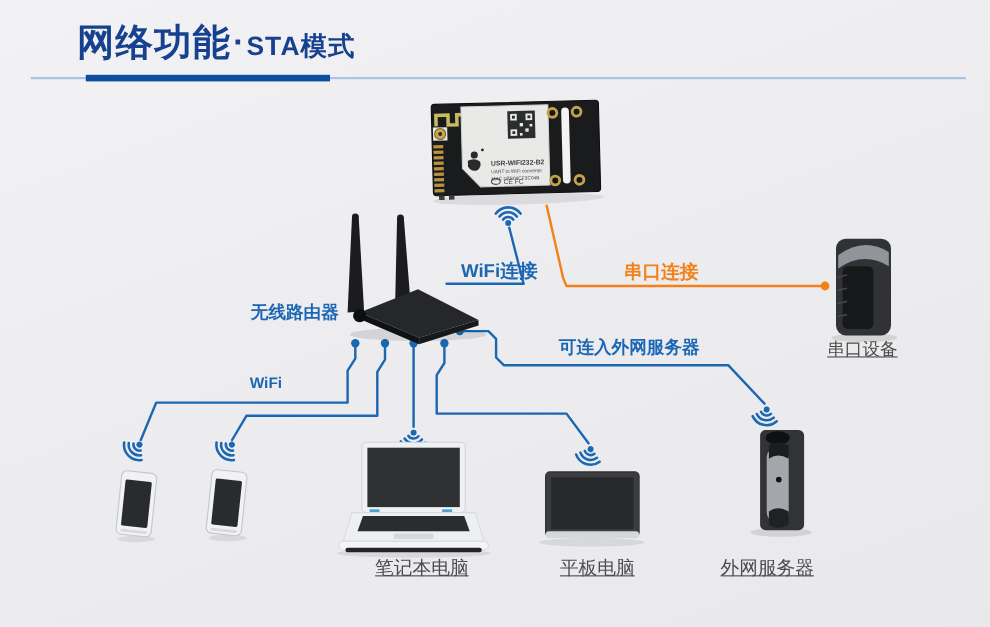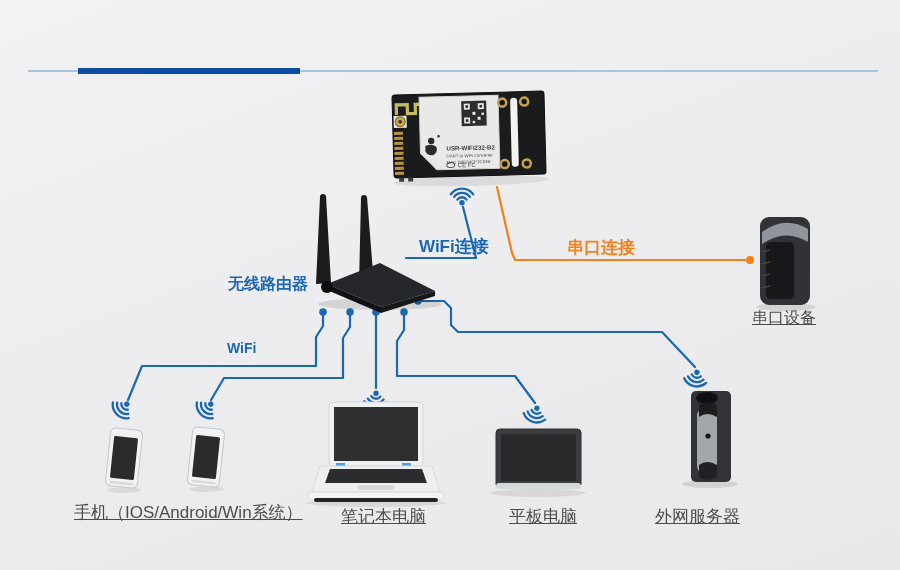--- a/index.html
+++ b/index.html
@@ -29,20 +29,23 @@
   .dot{fill:var(--accent-blue);}
   .dot-orange{fill:var(--accent-orange);}
   .wifi-arc{fill:none;stroke:var(--accent-blue);stroke-width:2.3;stroke-linecap:round;}
   .wifi-dot{fill:var(--accent-blue);}
 </style>
 </head>
 <body>
 
 <div class="stage">
 
+  <div class="title">
+    <span class="title-main">网络功能</span><span class="title-sep">·</span><span class="title-sub">STA模式</span>
+  </div>
   <div class="divider-line"></div>
   <div class="divider-bar"></div>
 
   <svg class="stage" width="900" height="570" viewBox="0 0 900 570">
     <defs>
       <g id="wifi-icon">
         <path class="wifi-arc" d="M-4.6,-3.4 A5.7,5.7 0 0 1 4.6,-3.4"></path>
         <path class="wifi-arc" d="M-7.9,-6.1 A9.8,9.8 0 0 1 7.9,-6.1"></path>
         <path class="wifi-arc" d="M-11.2,-8.8 A13.9,13.9 0 0 1 11.2,-8.8"></path>
         <circle class="wifi-dot" cx="0" cy="-0.3" r="2.7"></circle>
@@ -199,18 +202,18 @@
       <path d="M699,405 Q707,399 717,405 L717,417 Q707,411 699,417 Z" fill="#1c1d1f"></path>
       <circle cx="708" cy="436" r="2.6" fill="#131416"></circle>
       <path d="M699,477 Q707,483 717,477 L717,465 Q707,459 699,465 Z" fill="#202124"></path>
     </g>
   </svg>
 
   <div class="lbl lbl-blue" style="left:419px;top:235px;font-size:17px;">WiFi连接</div>
   <div class="lbl lbl-orange" style="left:547px;top:236px;font-size:17px;">串口连接</div>
   <div class="lbl lbl-blue" style="left:228px;top:274px;font-size:16px;">无线路由器</div>
   <div class="lbl lbl-blue" style="left:227px;top:340px;font-size:14px;font-weight:bold;">WiFi</div>
+  <div class="lbl lbl-blue" style="left:508px;top:306px;font-size:16px;">可连入外网服务器</div>
   <div class="lbl lbl-dark" style="left:752px;top:308px;font-size:16px;">串口设备</div>
-  <div class="lbl lbl-dark" style="left:74px;top:501px;font-size:17px;">手机（IOS/Android/Win系统）</div>
   <div class="lbl lbl-dark" style="left:341px;top:505px;font-size:17px;text-align:right;">笔记本电脑</div>
   <div class="lbl lbl-dark" style="left:509px;top:505px;font-size:17px;">平板电脑</div>
   <div class="lbl lbl-dark" style="left:655px;top:505px;font-size:17px;">外网服务器</div>
 </div>
 
 </body></html>

